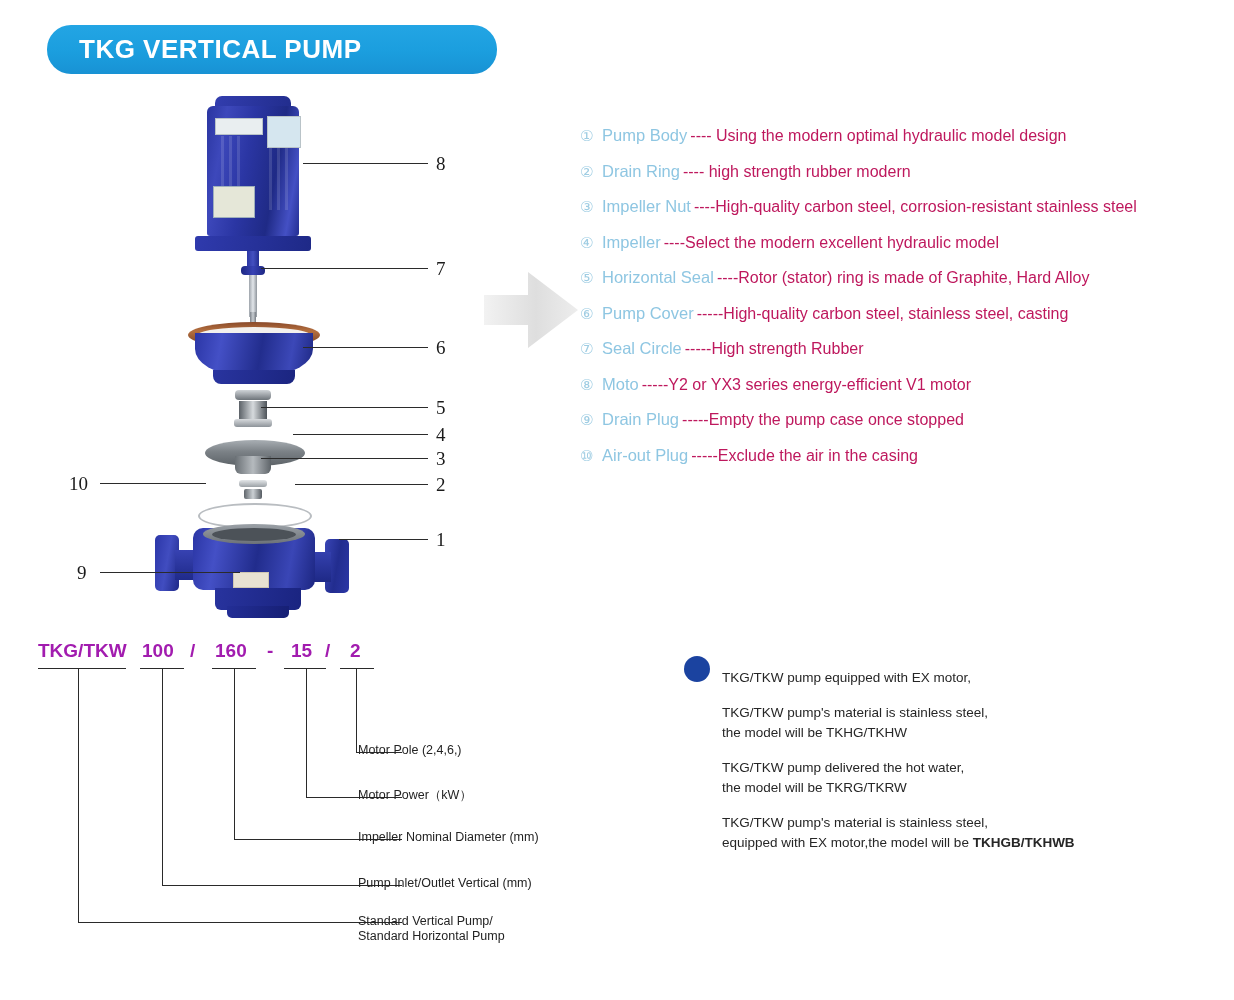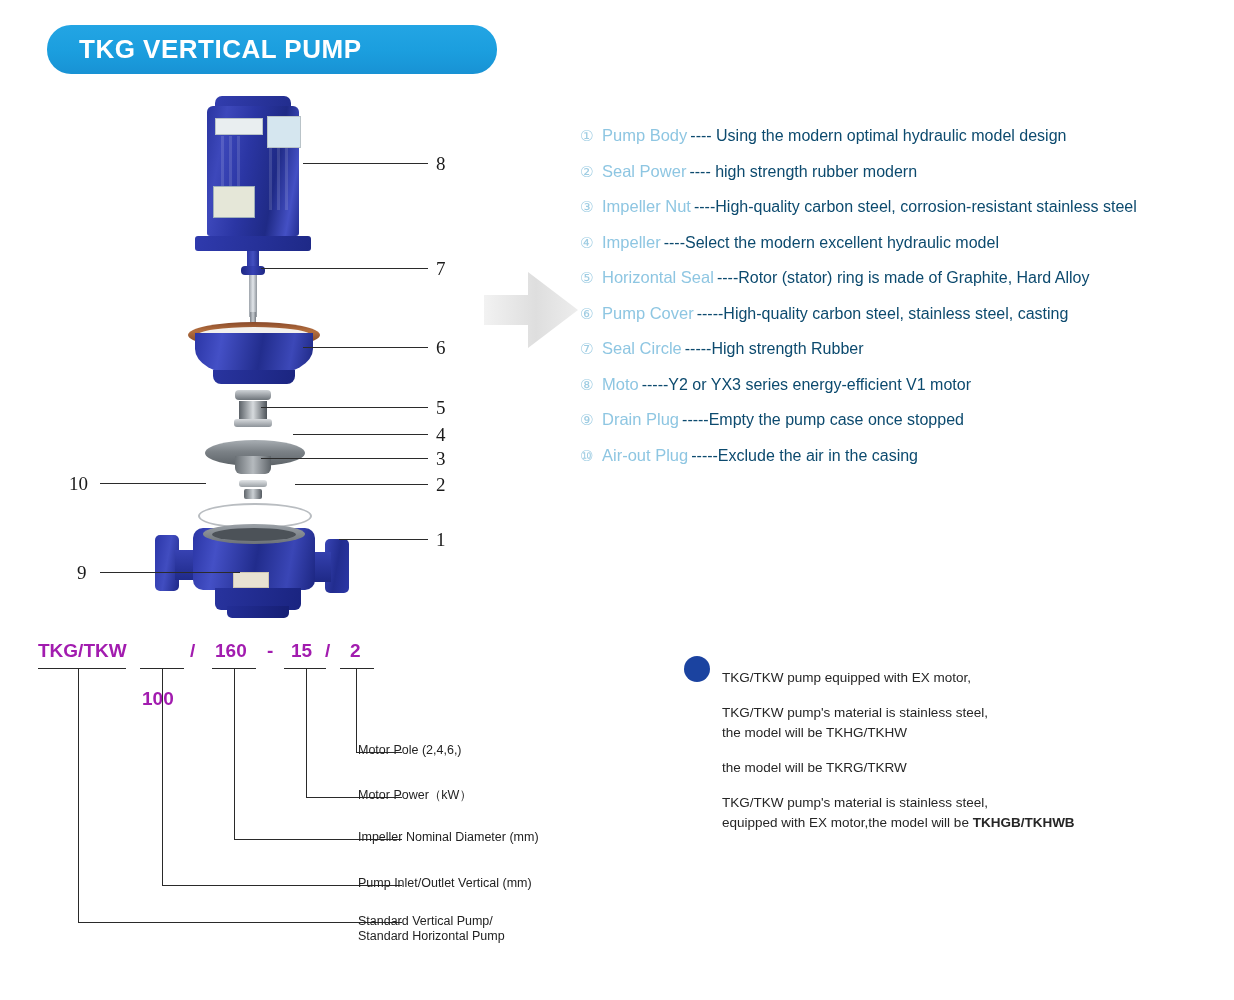--- a/index.html
+++ b/index.html
@@ -99,21 +99,21 @@
     background:linear-gradient(100deg,#232e96,#161f74);border-radius:0 0 5px 5px;}
 
   
   #arrow{position:absolute;left:484px;top:262px;width:96px;height:96px;}
 
   
   #legend{position:absolute;left:580px;top:126px;width:650px;}
   .legend-row{display:flex;align-items:baseline;margin-bottom:16.5px;white-space:nowrap;}
   .lg-num{width:22px;flex:none;font-size:15px;color:#9fcde3;line-height:1;}
   .lg-name{color:#8ec6e2;font-size:16.5px;margin-right:3px;}
-  .lg-desc{color:#0c4a6e;font-size:16px;}
+  .lg-desc{color:#be185d;font-size:16px;}
 
   
   #model{position:absolute;left:30px;top:640px;width:600px;height:320px;}
   .seg{position:absolute;font-size:19px;font-weight:bold;color:#a21caf;}
   .mline{position:absolute;background:#2a2a2a;}
   .mlabel{position:absolute;font-size:12.5px;color:#232323;white-space:nowrap;line-height:15px;}
 
   
   #notes{position:absolute;left:684px;top:650px;width:540px;}
   #note-dot{position:absolute;left:0px;top:6px;width:26px;height:26px;border-radius:50%;
@@ -224,21 +224,21 @@
 </svg>
 
 <div id="legend">
   <div class="legend-row">
     <span class="lg-num">①</span>
     <span class="lg-name">Pump Body</span>
     <span class="lg-desc">---- Using the modern optimal hydraulic model design</span>
   </div>
   <div class="legend-row">
     <span class="lg-num">②</span>
-    <span class="lg-name">Seal Power</span>
+    <span class="lg-name">Drain Ring</span>
     <span class="lg-desc">---- high strength rubber modern</span>
   </div>
   <div class="legend-row">
     <span class="lg-num">③</span>
     <span class="lg-name">Impeller Nut</span>
     <span class="lg-desc">----High-quality carbon steel, corrosion-resistant stainless steel</span>
   </div>
   <div class="legend-row">
     <span class="lg-num">④</span>
     <span class="lg-name">Impeller</span>
@@ -271,21 +271,21 @@
   </div>
   <div class="legend-row">
     <span class="lg-num">⑩</span>
     <span class="lg-name">Air-out Plug</span>
     <span class="lg-desc">-----Exclude the air in the casing</span>
   </div>
 </div>
 
 <div id="model">
   <span class="seg" style="left:8px;top:0;">TKG/TKW</span>
-  <span class="seg" style="left:112px;top:0;margin-top:48px;">100</span>
+  <span class="seg" style="left:112px;top:0;">100</span>
   <span class="seg" style="left:160px;top:0;">/</span>
   <span class="seg" style="left:185px;top:0;">160</span>
   <span class="seg" style="left:237px;top:0;">-</span>
   <span class="seg" style="left:261px;top:0;">15</span>
   <span class="seg" style="left:295px;top:0;">/</span>
   <span class="seg" style="left:320px;top:0;">2</span>
 
   <div class="mline" style="left:8px;top:28px;width:88px;height:1px;"></div>
   <div class="mline" style="left:110px;top:28px;width:44px;height:1px;"></div>
   <div class="mline" style="left:182px;top:28px;width:44px;height:1px;"></div>
@@ -314,17 +314,18 @@
   <span class="mlabel" style="left:328px;top:274px;">Standard Vertical Pump/</span>
   <span class="mlabel" style="left:328px;top:289px;">Standard Horizontal Pump</span>
 </div>
 
 <div id="notes">
   <div id="note-dot"></div>
   <div id="note-lines">
     <div class="note-line tight">TKG/TKW pump equipped with EX motor,</div>
     <div class="note-line tight">TKG/TKW pump's material is stainless steel,</div>
     <div class="note-line">the model will be TKHG/TKHW</div>
+    <div class="note-line tight">TKG/TKW pump delivered the hot water,</div>
     <div class="note-line">the model will be TKRG/TKRW</div>
     <div class="note-line tight">TKG/TKW pump's material is stainless steel,</div>
     <div class="note-line"><span>equipped with EX motor,the model will be </span><span class="note-strong">TKHGB/TKHWB</span></div>
   </div>
 </div>
 
 </body></html>

